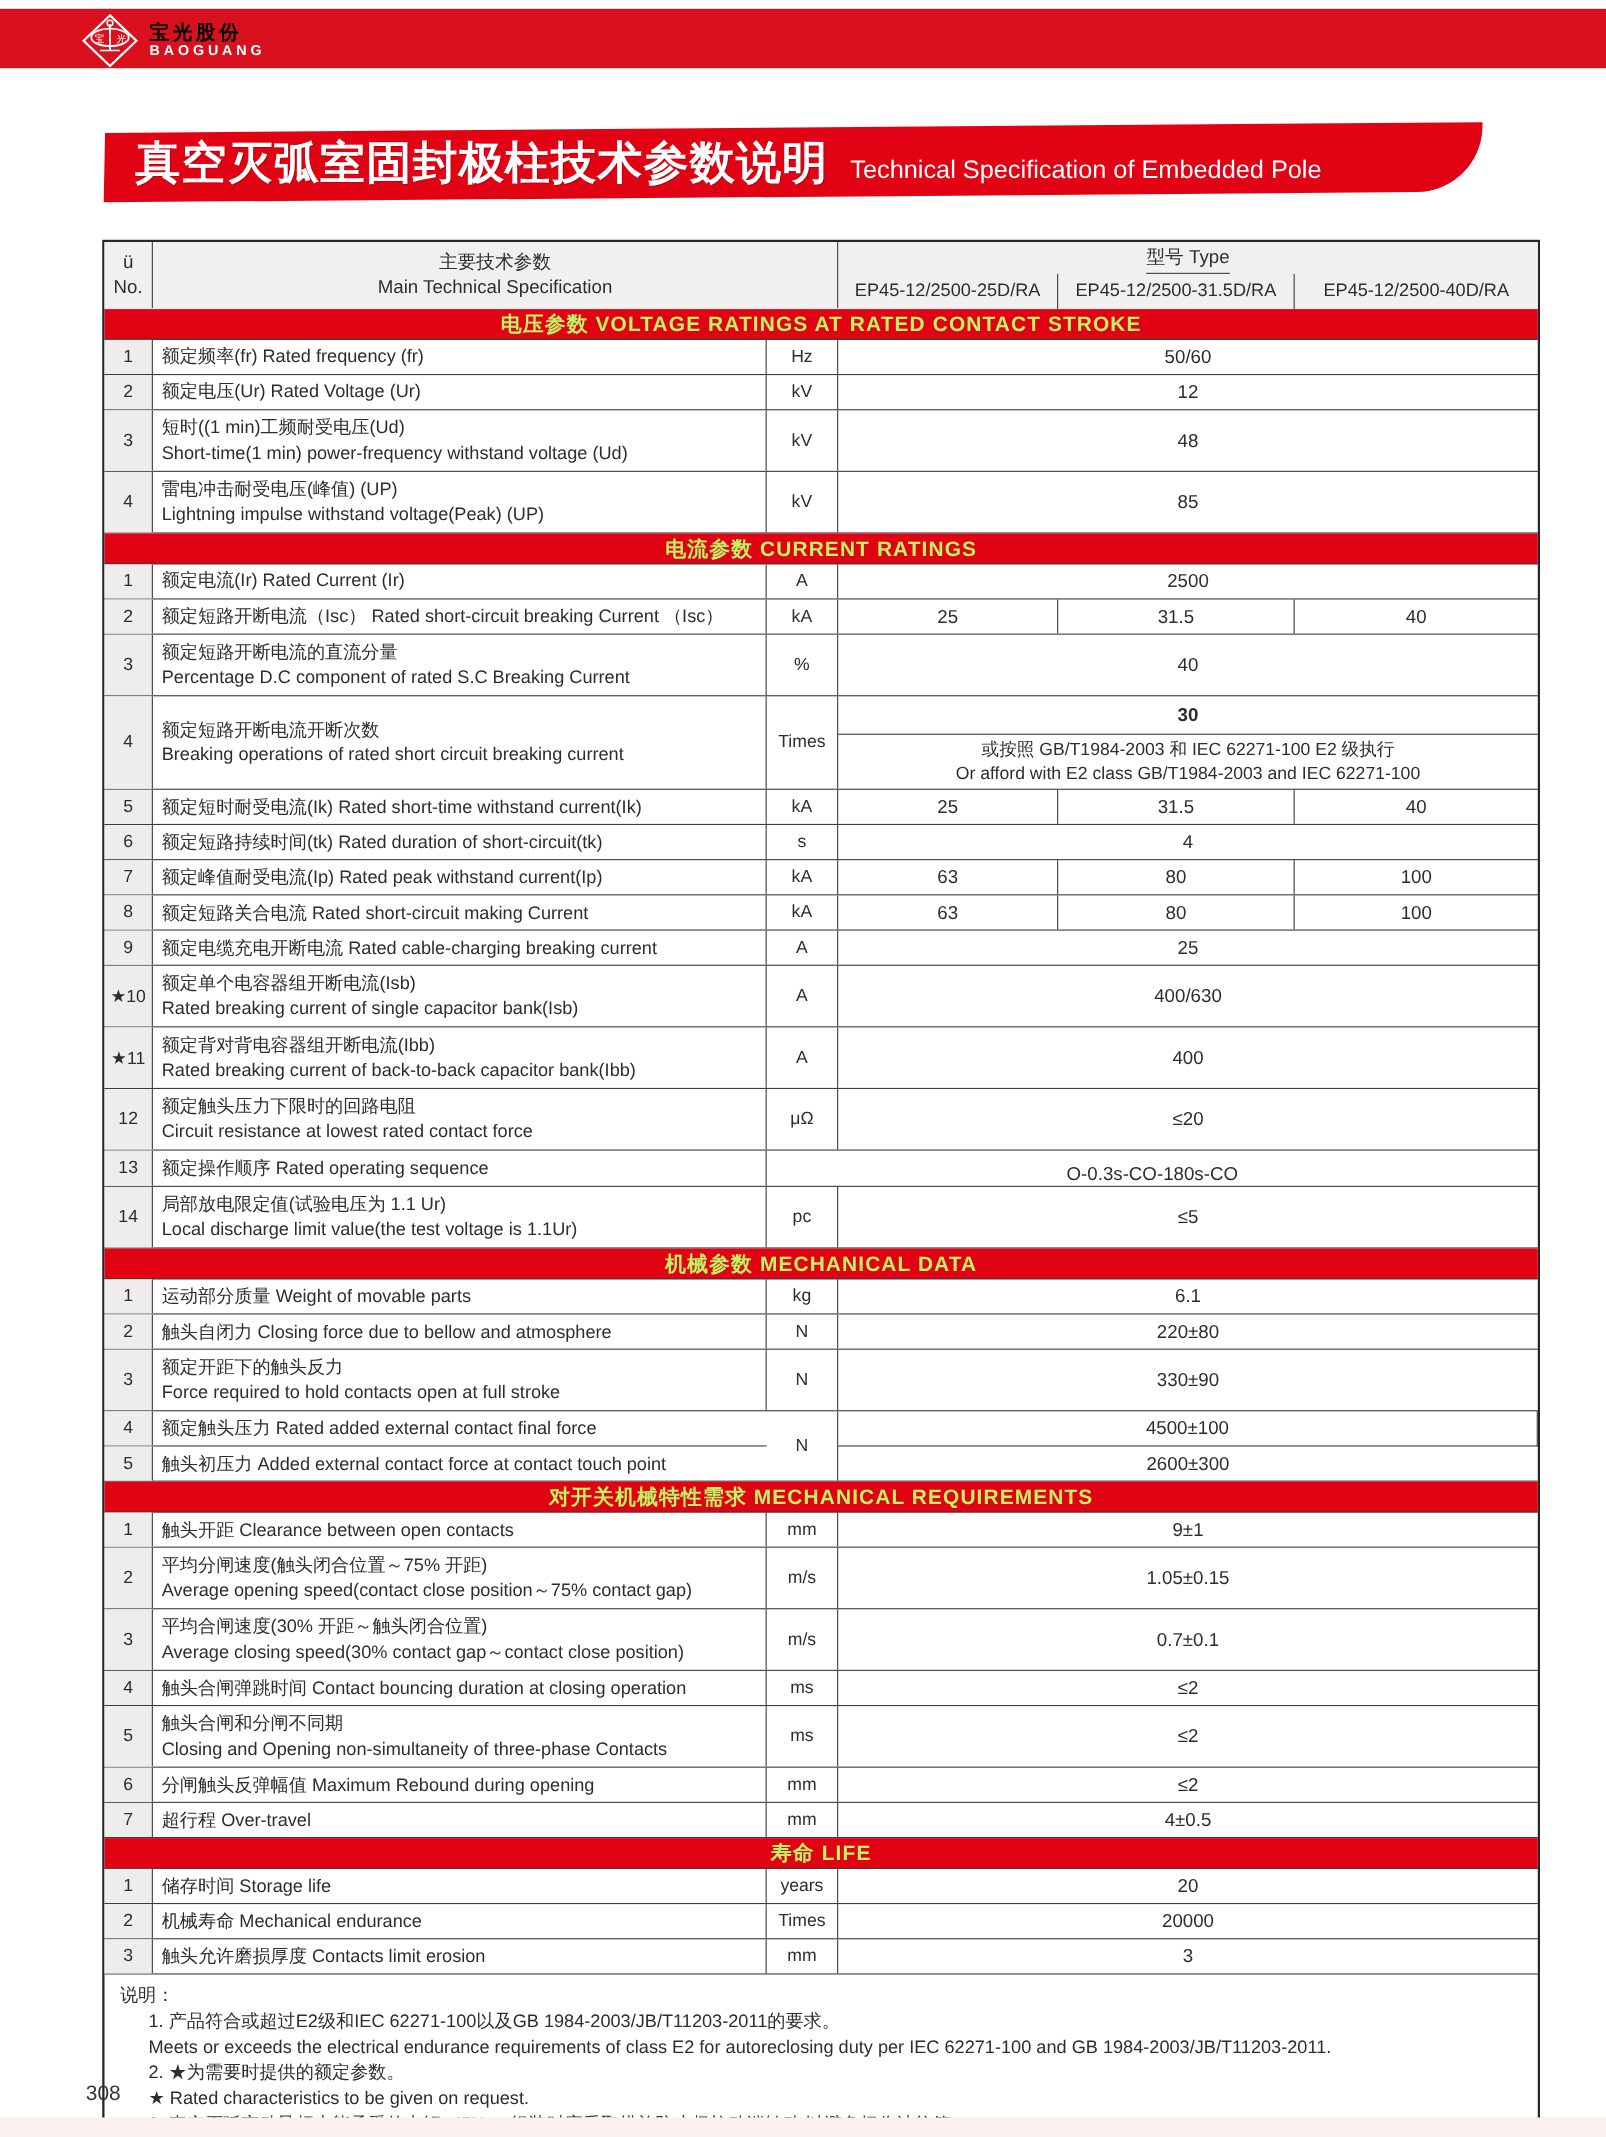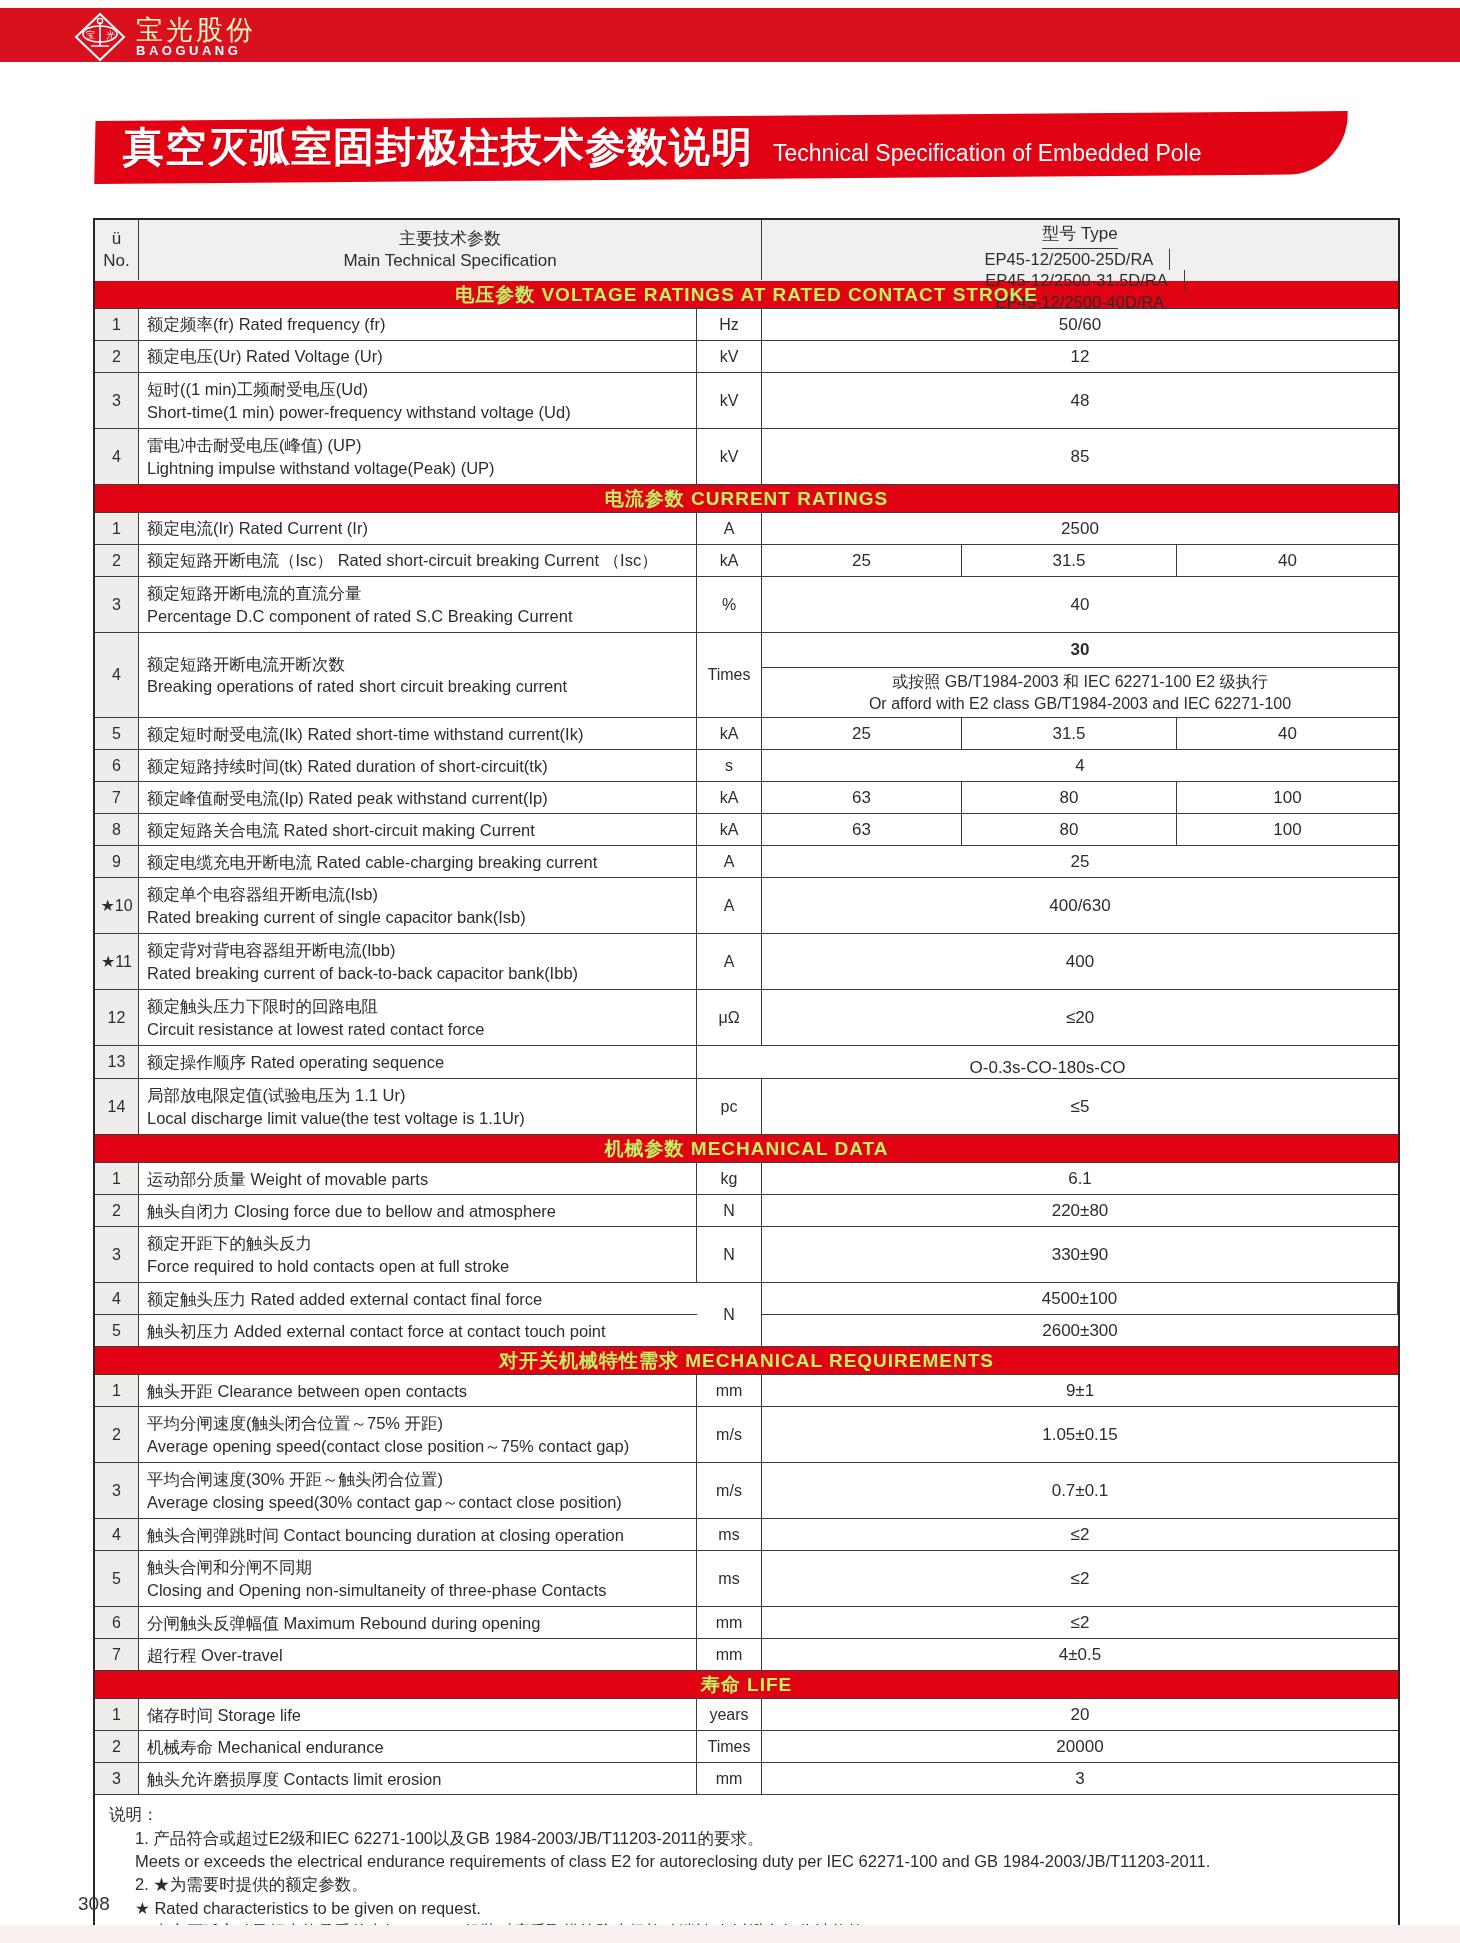--- a/index.html
+++ b/index.html
@@ -13,21 +13,21 @@
   html,body{margin:0;padding:0;}
   body{
     width:1460px;height:1943px;position:relative;background:#ffffff;
     font-family:"Liberation Sans", sans-serif;color:var(--ink);
     overflow:hidden;
   }
   
   .top-banner{position:absolute;left:0;top:8px;width:1460px;height:54px;background:var(--banner-red);}
   .logo{position:absolute;left:74px;top:4px;display:flex;align-items:center;gap:10px;}
   .logo svg{display:block;}
-  .logo-text .zh{font-size:27px;font-weight:normal;color:#fef9c3;letter-spacing:3px;line-height:1.05;}
+  .logo-text .zh{font-size:18px;font-weight:bold;color:#000000;letter-spacing:3px;line-height:1.05;}
   .logo-text .en{font-size:13px;font-weight:bold;color:#fff;letter-spacing:3.5px;line-height:1.1;}
   
   .title-ribbon{
     position:absolute;left:95px;top:116px;width:1252px;height:63px;
     background:var(--red);border-bottom-right-radius:58px;
     transform:skewX(-1.6deg) rotate(-0.45deg);
     display:flex;align-items:center;padding-left:28px;box-sizing:border-box;
   }
   .title-inner{transform:skewX(1.6deg) rotate(0.45deg);display:flex;align-items:baseline;gap:20px;white-space:nowrap;}
   .title-zh{font-size:41px;font-weight:bold;color:#fff;letter-spacing:1px;text-shadow:1px 1px 0 rgba(120,0,0,.35);}
@@ -51,21 +51,21 @@
   .val{font-size:17px;flex:none;}
   .merge{width:701px;flex:none;}
   
   .hdr{display:flex;border-bottom:none;background:#f1f0ee;}
   .hdr .hcell{box-sizing:border-box;border-right:1px solid var(--line);display:flex;flex-direction:column;
       align-items:center;justify-content:center;font-size:17px;line-height:1.3;}
   .hdr .hno{width:44px;height:60px;}
   .hdr .hmain{width:623px;height:60px;}
   .hdr .hright{width:636px;border-right:none;display:flex;flex-direction:column;}
   .hdr .htype{height:28px;border-bottom:1px solid var(--line);display:flex;align-items:center;justify-content:center;font-size:17px;}
-  .hdr .htnames{display:flex;height:32px;flex-direction:column;}
+  .hdr .htnames{display:flex;height:32px;}
   .hdr .htn{box-sizing:border-box;border-right:1px solid var(--line);display:flex;align-items:center;justify-content:center;font-size:16.5px;}
   .hdr .htn:last-child{border-right:none;}
   
   .bar{height:27px;background:var(--red);color:#bef264;display:flex;align-items:center;justify-content:center;
        font-size:19px;font-weight:bold;letter-spacing:1px;border-bottom:1px solid var(--line);}
   
   .stackwrap{width:636px;display:flex;flex-direction:column;flex:none;}
   .stacktop{height:34px;border-bottom:1px solid var(--line);display:flex;align-items:center;justify-content:center;font-size:17px;font-weight:bold;}
   .stackbottom{flex:1;display:flex;flex-direction:column;align-items:center;justify-content:center;font-size:16px;line-height:1.35;padding:3px 0;}
   

